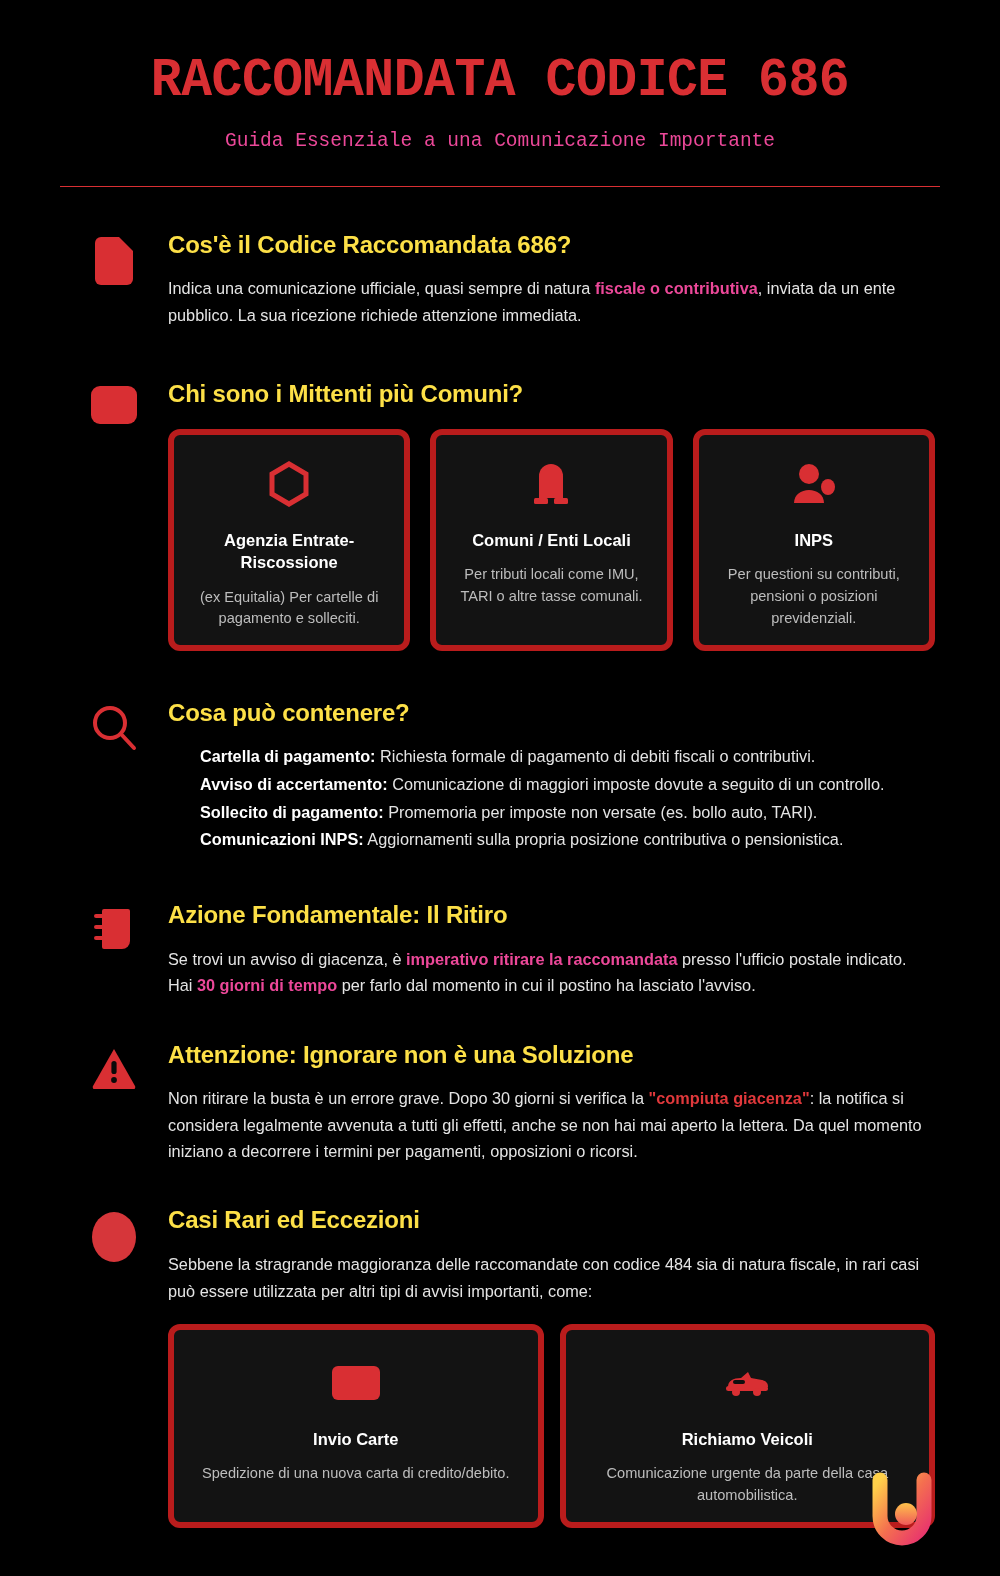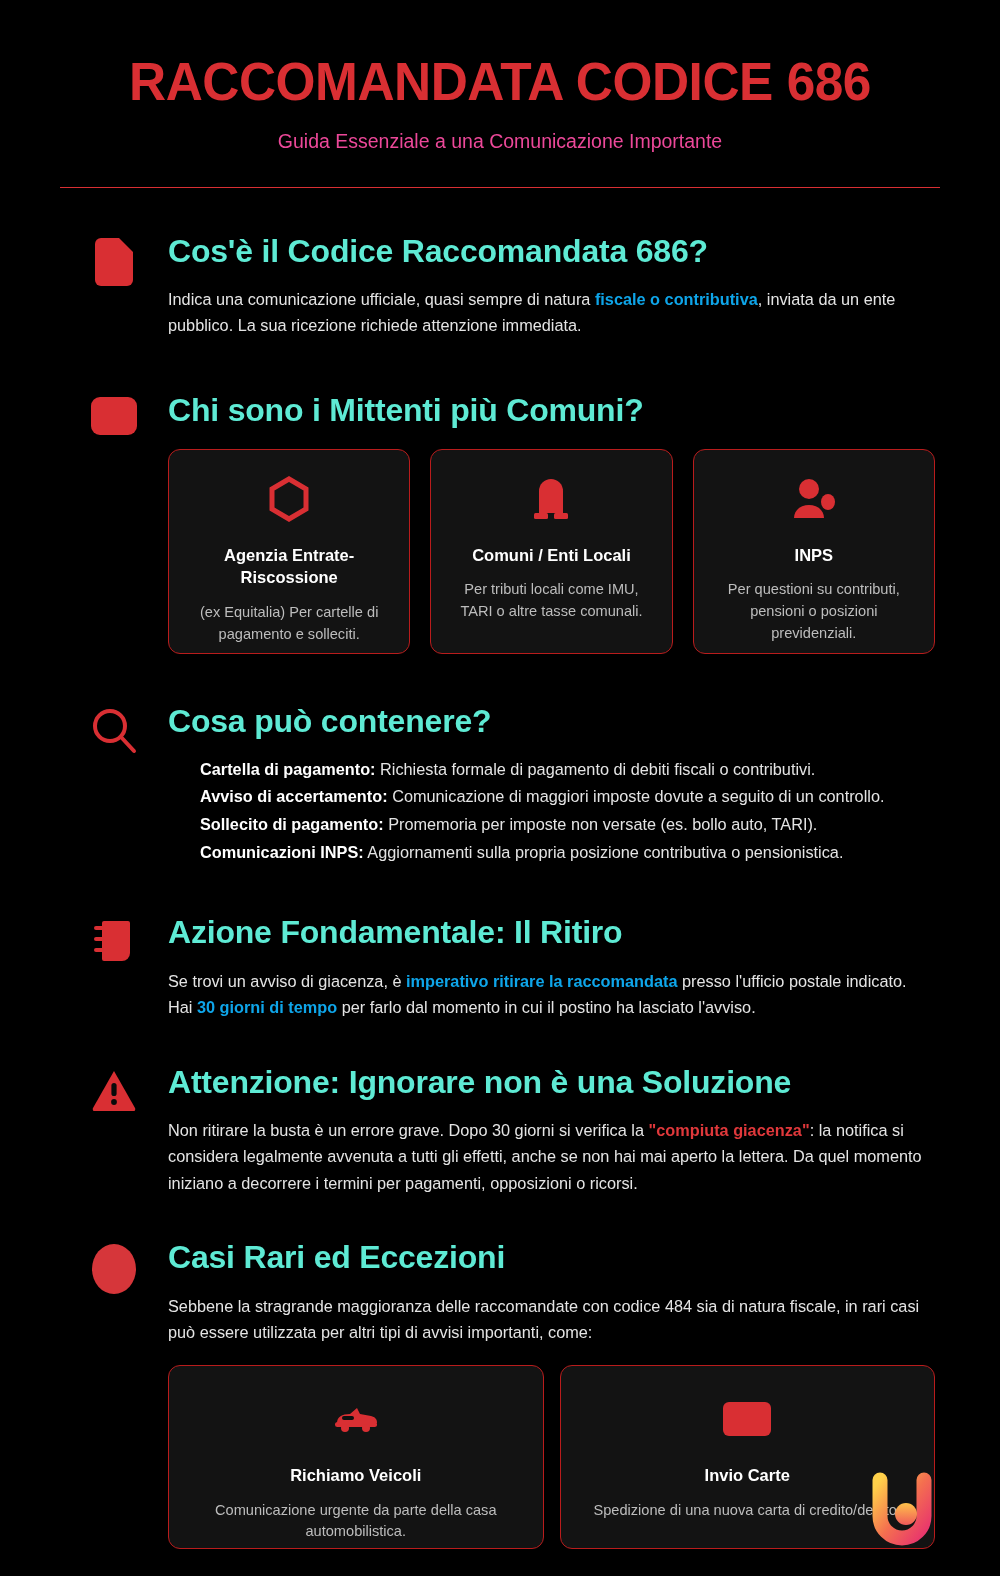--- a/index.html
+++ b/index.html
@@ -7,21 +7,21 @@
   html,body{ background:#000; }
   body{
     width:1000px; height:1576px;
     font-family:"Liberation Sans", sans-serif;
     color:#e8e8e8;
     overflow:hidden;
     position:relative;
   }
 
   
-  .header{ padding:54px 60px 0; text-align:center; }
+  .header{ padding:54px 60px 0; text-align:center;font-family:Liberation Mono, monospace; }
   .title{
     font-size:53px;
     font-weight:bold;
     letter-spacing:-0.5px;
     color:#d92f33;
     line-height:1.05;
     white-space:nowrap;
     transform:scaleX(0.97);
   }
   .subtitle{
@@ -42,34 +42,34 @@
   .icon-col{
     width:108px;
     flex:0 0 108px;
     display:flex;
     justify-content:center;
     padding-top:6px;
   }
   .body-col{ flex:1 1 auto; padding-right:5px; }
 
   .sec-title{
-    font-size:32px;
+    font-size:24px;
     font-weight:bold;
-    color:#5eead4;
+    color:#fde047;
     letter-spacing:-0.2px;
     line-height:1.2;
   }
   .sec-text{
     margin-top:16px;
     font-size:16.3px;
     line-height:1.62;
     color:#e4e4e4;
     font-weight:400;
   }
-  .sec-text b{ font-weight:bold; color:#0ea5e9; }
+  .sec-text b{ font-weight:bold; color:#ec4899; }
   .hl-red{ color:#e0383b; font-weight:bold; }
 
   .list{ margin-top:15px; }
   .list-row{
     font-size:16.3px;
     line-height:1.70;
     color:#e4e4e4;
     margin-left:32px;
   }
   .list-row .lbl{ font-weight:bold; color:#ffffff; }
@@ -80,23 +80,23 @@
   .gap-5{ height:42px; }
 
   
   .card-row{
     display:flex;
     gap:20px;
     margin-top:20px;
   }
   .card{
     background:#131313;
-    border:1px solid #b91c1c;
+    border:6px solid #b91c1c;
     border-radius:12px;
-    padding:26px 20px 5px;
+    padding:26px 20px 15px;
     text-align:center;
     flex:1 1 0;
     min-height:205px;
   }
   .card-icon{
     height:50px;
     display:flex;
     align-items:center;
     justify-content:center;
     margin-bottom:18px;
@@ -277,43 +277,43 @@
       <span class="i-dot"></span>
     </div>
     <div class="body-col">
       <div class="sec-title">Casi Rari ed Eccezioni</div>
       <div class="sec-text"><span>Sebbene la stragrande maggioranza delle raccomandate con codice 484 sia di natura fiscale, in rari casi può essere utilizzata per altri tipi di avvisi importanti, come:</span></div>
       <div class="card-row two">
 
         <div class="card">
           <div class="card-icon">
             <span>
+              <svg width="48" height="34" viewBox="0 0 48 34">
+                  <rect x="0" y="0" width="48" height="34" rx="6" fill="#d92f33"></rect>
+                </svg>
+            </span>
+          </div>
+          <div class="card-title">Invio Carte</div>
+          <div class="card-desc">Spedizione di una nuova carta di credito/debito.</div>
+        </div>
+
+        <div class="card">
+          <div class="card-icon">
+            <span>
               <svg width="46" height="28" viewBox="0 0 46 28">
                 <path d="M4 18c0-6 5-9 13-9l7-6 3 6 11 2c4 1 6 3 6 7H4z" fill="#d92f33"></path>
                 <rect x="2" y="17" width="42" height="5" rx="2.5" fill="#d92f33"></rect>
                 <circle cx="12" cy="23" r="4" fill="#d92f33"></circle>
                 <circle cx="33" cy="23" r="4" fill="#d92f33"></circle>
                 <rect x="9" y="11" width="12" height="4" rx="2" fill="#0f0f0f"></rect>
               </svg>
             </span>
           </div>
           <div class="card-title">Richiamo Veicoli</div>
           <div class="card-desc">Comunicazione urgente da parte della casa automobilistica.</div>
-        </div>
-
-        <div class="card">
-          <div class="card-icon">
-            <span>
-              <svg width="48" height="34" viewBox="0 0 48 34">
-                  <rect x="0" y="0" width="48" height="34" rx="6" fill="#d92f33"></rect>
-                </svg>
-            </span>
-          </div>
-          <div class="card-title">Invio Carte</div>
-          <div class="card-desc">Spedizione di una nuova carta di credito/debito.</div>
         </div>
 
       </div>
     </div>
   </div>
 
 </div>
 
 <div class="logo-wrap">
   <svg viewBox="0 0 84 84" width="84" height="84">

